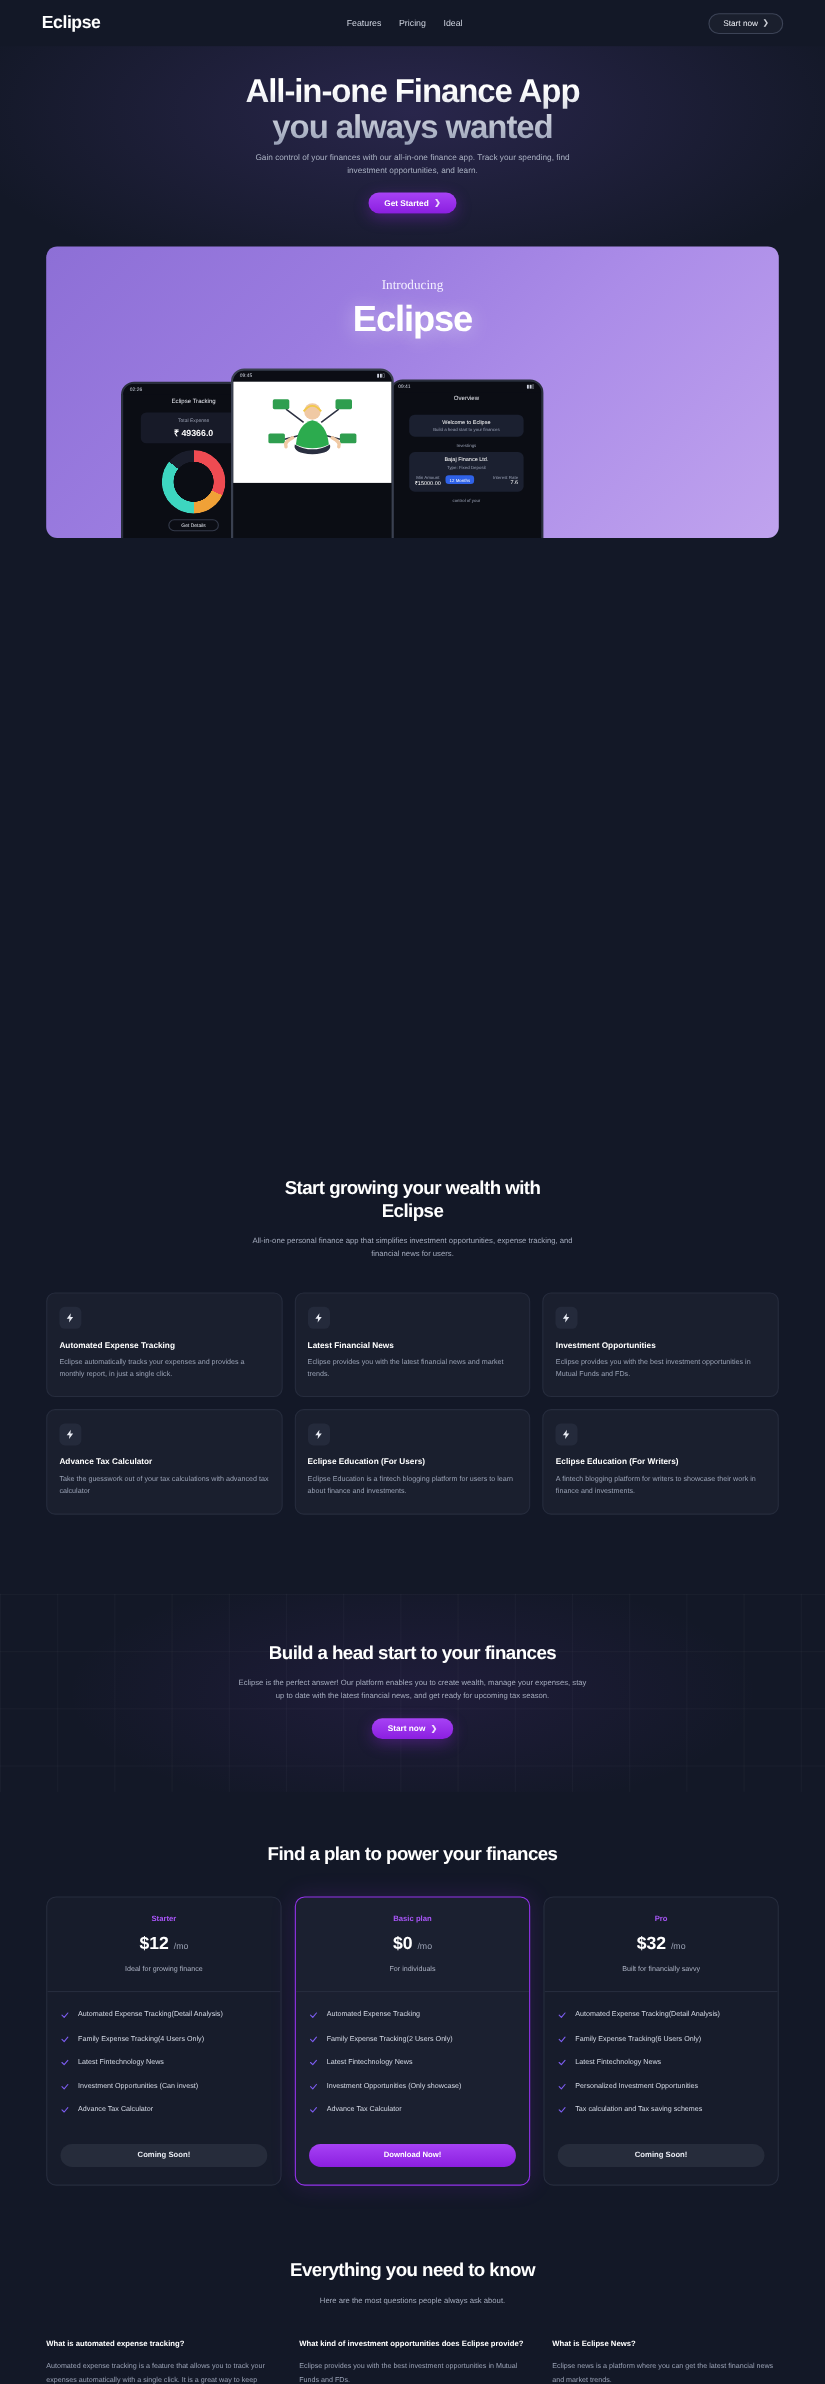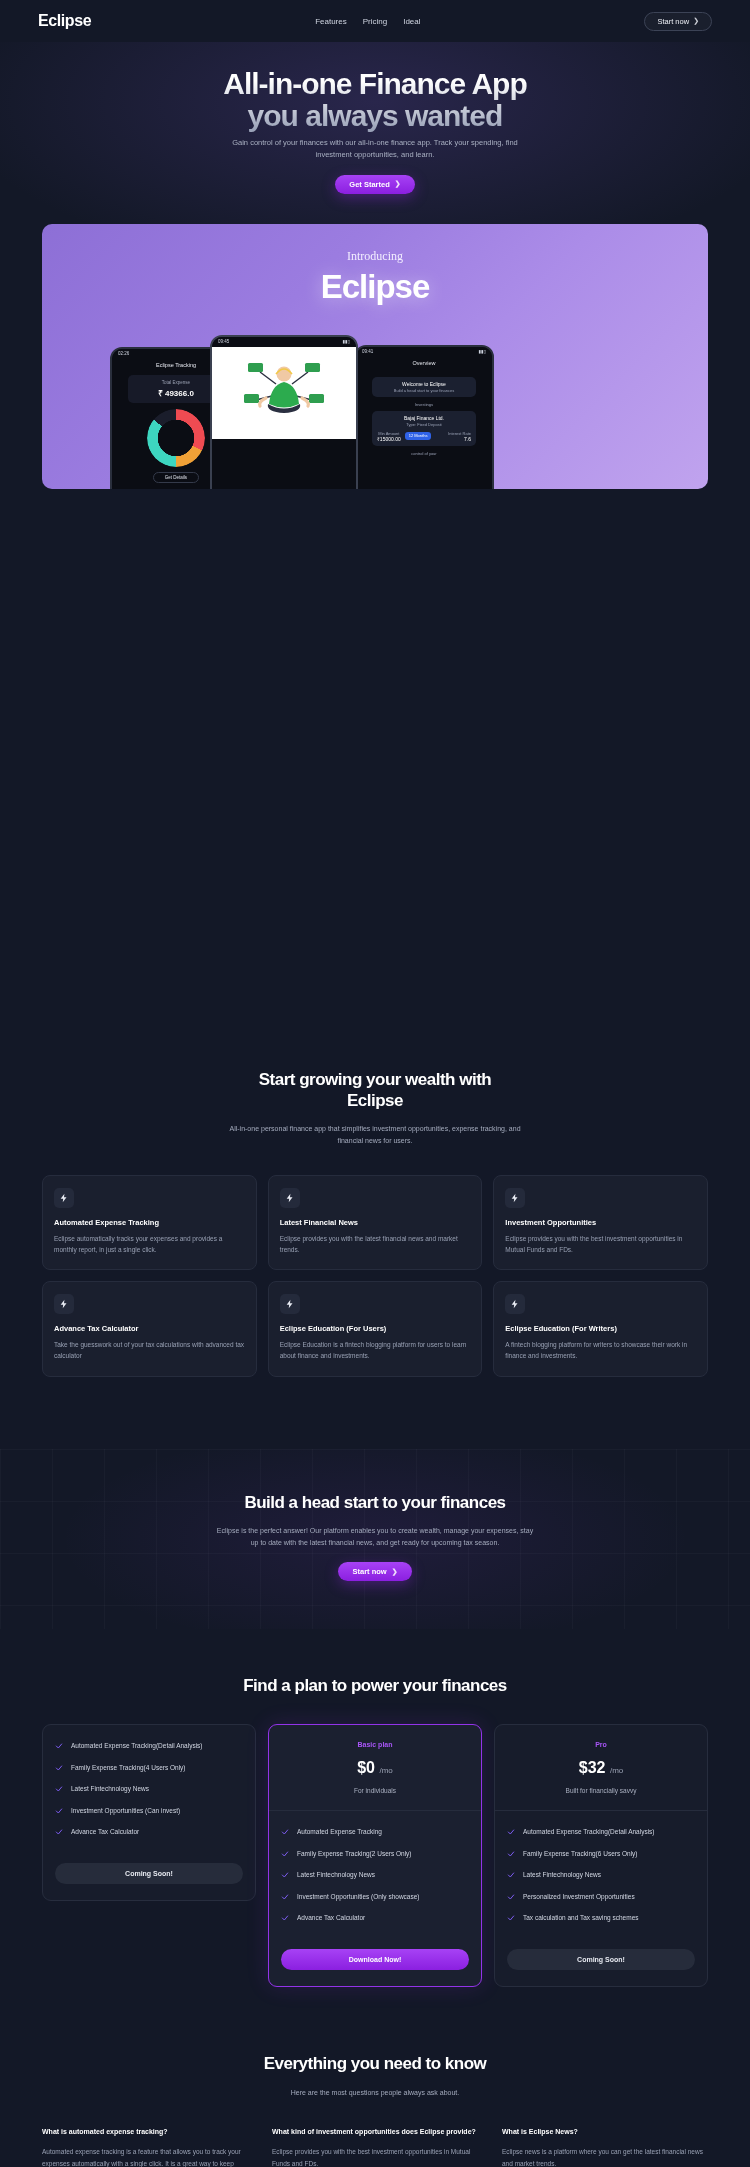--- a/index.html
+++ b/index.html
@@ -52,21 +52,21 @@
     color:#fff; font-size:7.5px; font-weight:600; border:none; cursor:pointer;
     box-shadow:0 4px 14px rgba(150,40,230,.35);
   }
 
   
   .showcase {
     margin:30px 42px 0; height:265px; border-radius:10px; overflow:hidden;
     position:relative;
     background:linear-gradient(135deg,#8d6fd6 0%, #9b7ce0 35%, #ab8ce8 60%, #c0a3ee 100%);
   }
-  .sc-intro { text-align:center; padding-top:12px; position:relative; z-index:3;margin-top:13px; }
+  .sc-intro { text-align:center; padding-top:28px; position:relative; z-index:3; }
   .sc-intro .sm { font-family:"Liberation Serif", serif; font-size:12px; color:#f3eeff; }
   .sc-intro .lg {
     font-size:33px; font-weight:700; color:#fff; letter-spacing:-1px; margin-top:4px;
     text-shadow:0 2px 18px rgba(255,255,255,.45);
   }
   .phones { position:absolute; left:0; right:0; bottom:0; height:158px; z-index:2; }
   .phone {
     position:absolute; bottom:-18px; border-radius:12px 12px 6px 6px;
     background:#0b0d14; border:2px solid #2a2f3d; overflow:hidden;
   }
@@ -373,20 +373,28 @@
   </section>
 
   <section class="section pricing">
     <div class="sec-head">
       <h2>Find a plan to power your finances</h2>
     </div>
 
     <div class="pgrid">
 
       <div class="pcard">
+        <div class="phead">
+          <div class="pname">Starter</div>
+          <div class="pprice">
+            <span>$12</span>
+            <span class="per">/mo</span>
+          </div>
+          <div class="pdesc">Ideal for growing finance</div>
+        </div>
         <div class="plist">
           <div class="pitem">
             <span class="tick">
                 <svg width="8" height="8" viewBox="0 0 24 24" fill="none" stroke="#7c5cf0" stroke-width="3" stroke-linecap="round" stroke-linejoin="round">
                   <path d="M4 12l6 6L20 6"></path>
                 </svg>
               </span>
             <span class="txt">Automated Expense Tracking(Detail Analysis)</span>
           </div>
           <div class="pitem">

